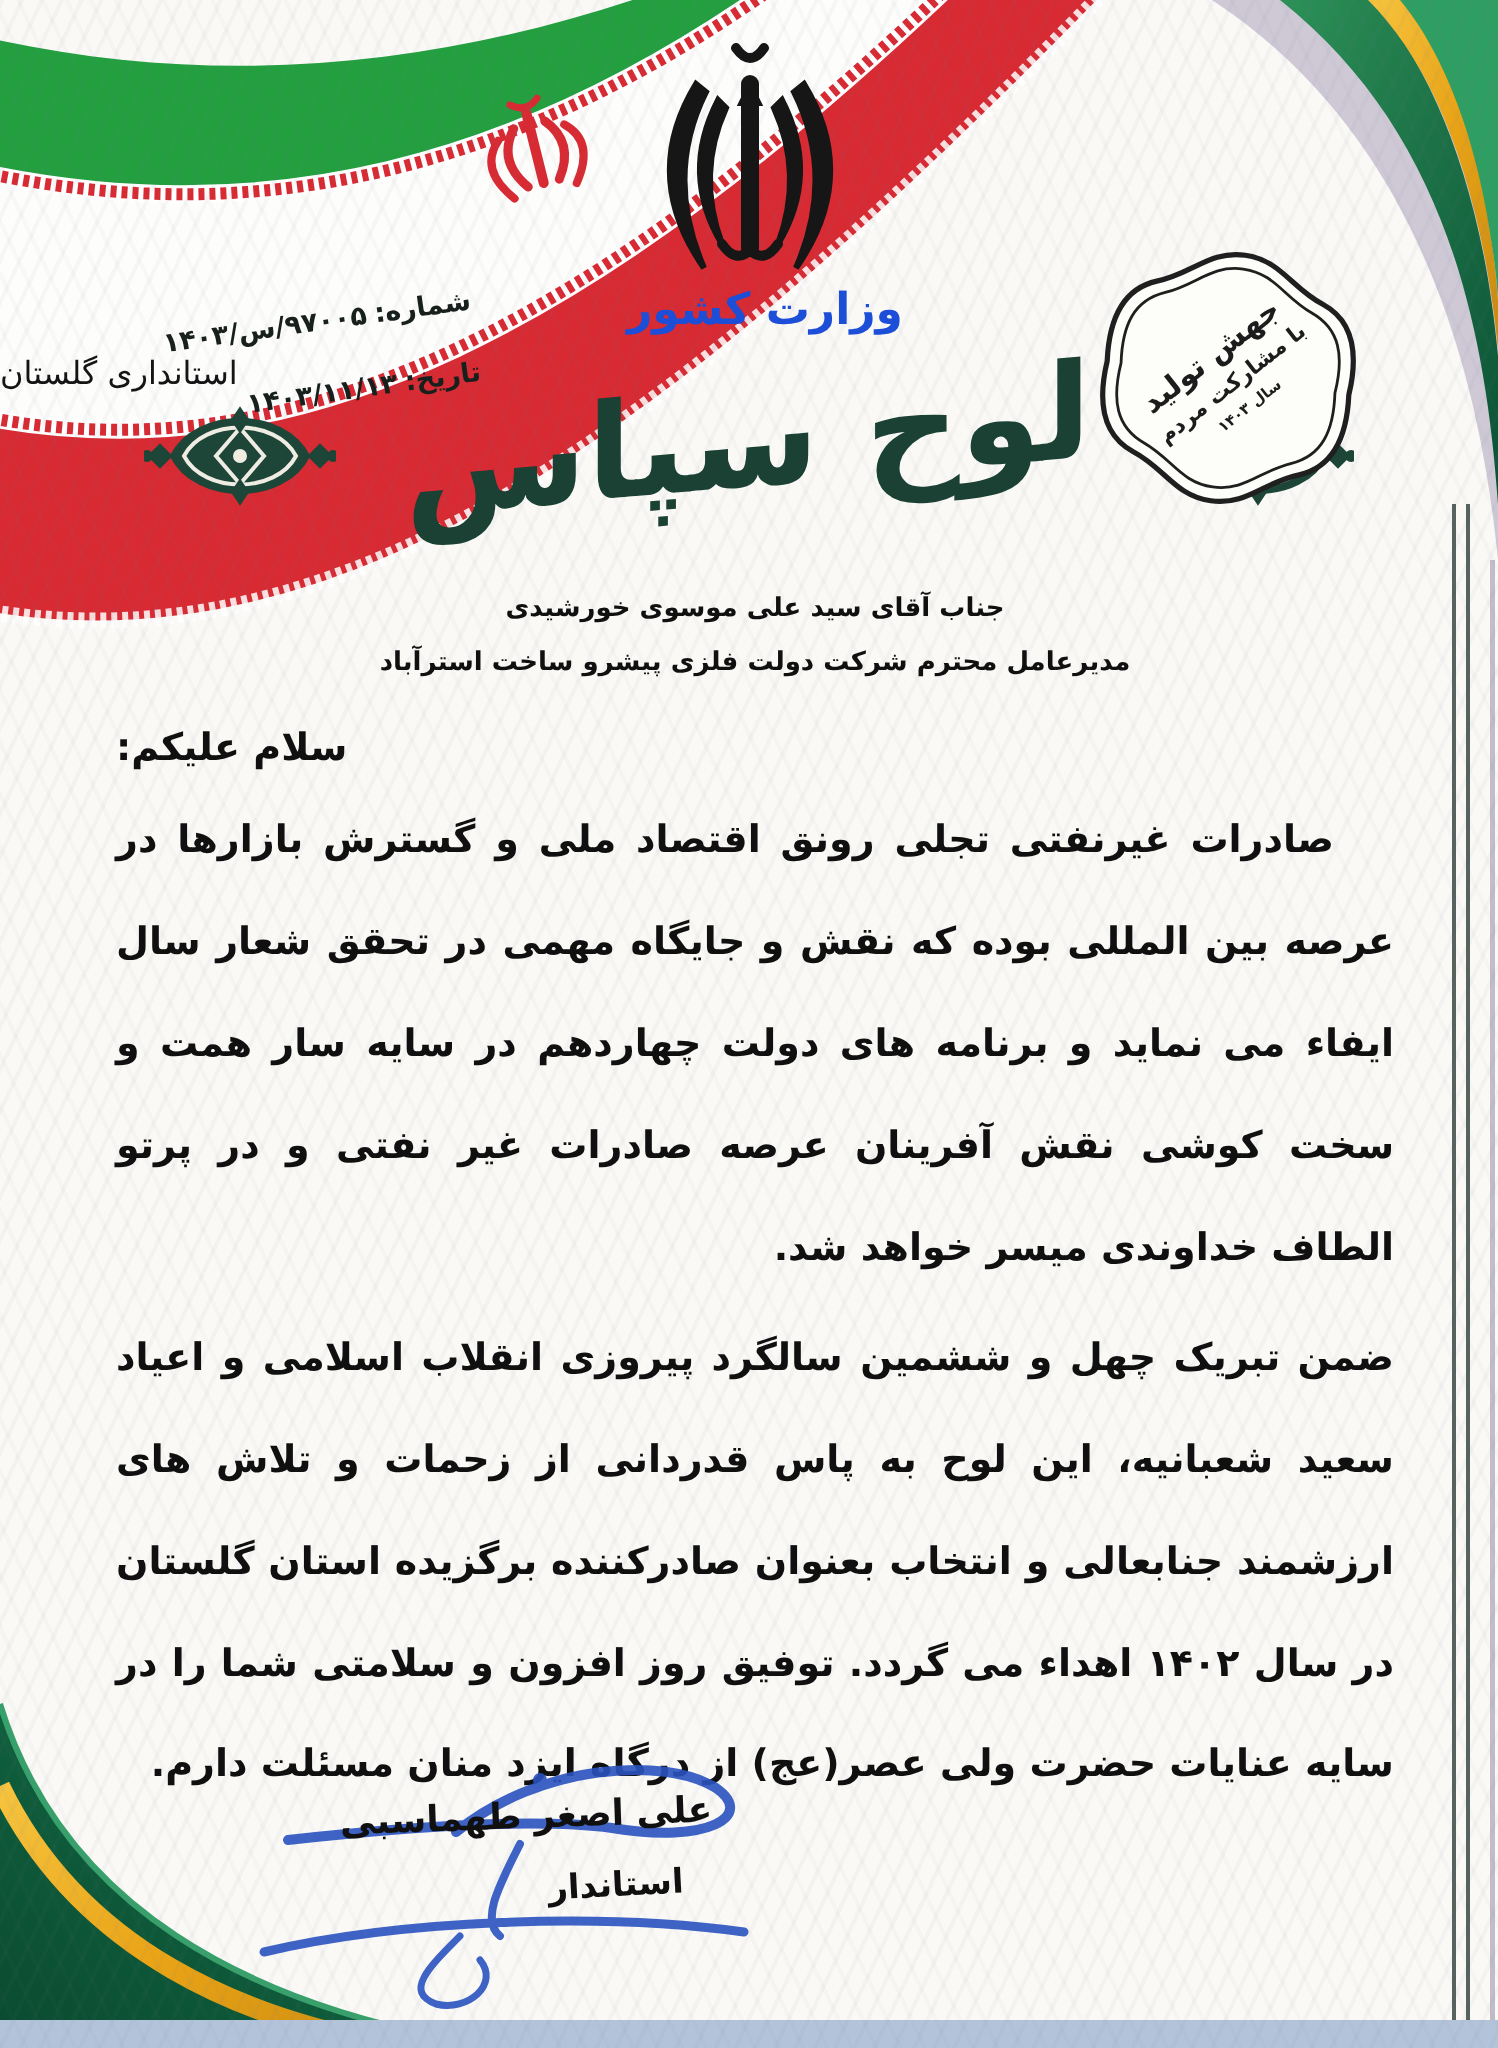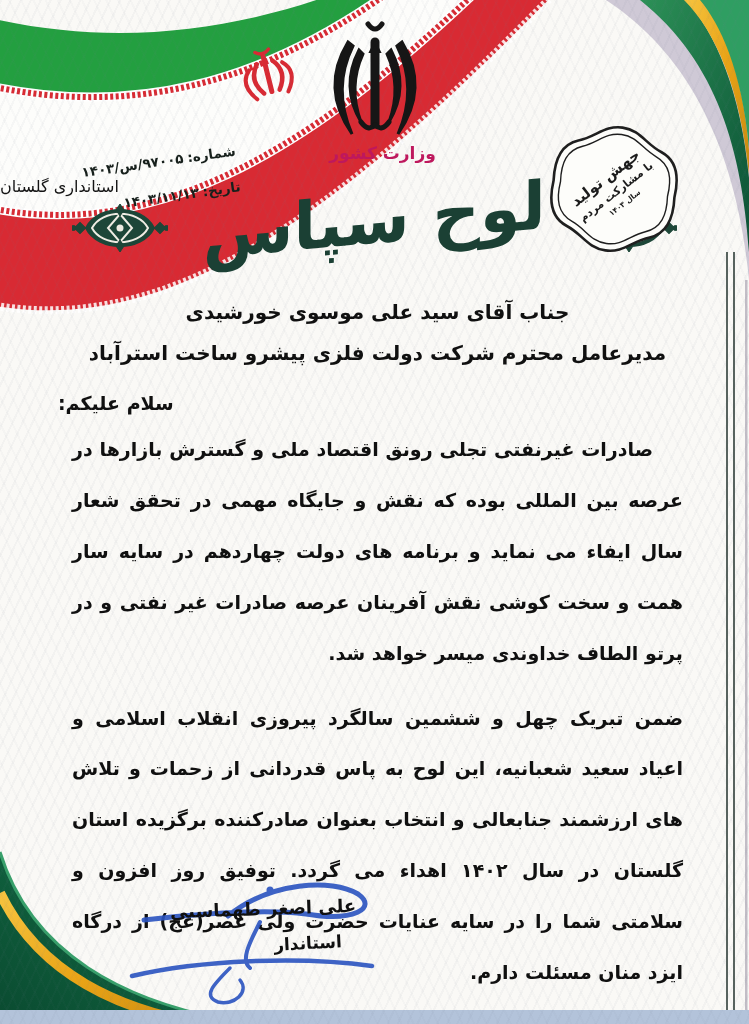--- a/index.html
+++ b/index.html
@@ -12,21 +12,21 @@
   
   .texture{
     position:absolute;inset:0;z-index:2;pointer-events:none;
     background:
       repeating-linear-gradient(115deg, rgba(110,120,140,0.05) 0 2px, rgba(0,0,0,0) 2px 9px),
       repeating-linear-gradient(65deg, rgba(110,120,140,0.035) 0 2px, rgba(0,0,0,0) 2px 11px);
   }
   .layer{position:absolute;z-index:3;}
 
   .emblem{left:312px;top:12px;width:126px;height:130px;}
-  .ministry{left:0;right:0;top:143px;text-align:center;font-size:17px;font-weight:700;color:#be185d;letter-spacing:1px;padding-left:16px;}
+  .ministry{left:0;right:0;top:143px;text-align:center;font-size:22px;font-weight:700;color:#1d4ed8;letter-spacing:1px;padding-left:16px;}
   .governorate{left:0;right:0;top:177px;text-align:left;font-size:16px;font-weight:400;color:#141414;letter-spacing:1px;}
 
   .meta{left:14px;top:148px;width:225px;transform:rotate(-8deg);font-size:13.5px;font-weight:700;color:#17201c;line-height:2.7;text-align:right;}
   .meta .lbl{margin-left:4px;}
 
   .title-row{left:80px;right:80px;top:158px;height:140px;display:flex;align-items:center;justify-content:center;gap:34px;}
   .cal-title{
     font-size:66px;font-weight:700;color:#1b4034;white-space:nowrap;
     transform:rotate(-5deg) skewX(-5deg);line-height:1;padding-bottom:14px;
   }
@@ -36,23 +36,23 @@
   .seal svg{position:absolute;inset:0;}
   .seal .seal-text{
     position:absolute;inset:0;display:flex;flex-direction:column;align-items:center;justify-content:center;
     transform:rotate(-38deg);color:#1c1c1c;text-align:center;line-height:1.3;
   }
   .seal .s1{font-size:15px;font-weight:800;}
   .seal .s2{font-size:11px;font-weight:800;}
   .seal .s3{font-size:7.5px;font-weight:700;margin-top:2px;}
 
   .letter{left:58px;right:52px;top:292px;color:#101010;}
-  .recipient{text-align:center;font-size:20px;font-weight:800;line-height:2.05;}
+  .recipient{text-align:center;font-size:13px;font-weight:800;line-height:2.05;}
   .salutation{margin-top:18px;font-size:19px;font-weight:700;text-align:left;}
-  .para{font-size:19px;font-weight:700;line-height:2.68;text-align:justify;margin:14px;}
+  .para{font-size:19px;font-weight:700;line-height:2.68;text-align:justify;margin:0;}
   .para.p1{margin-top:10px;text-indent:30px;}
   .para.p2{margin-top:4px;}
 
   .sig-block{left:128px;top:898px;width:270px;text-align:center;}
   .sig-name{font-size:18px;font-weight:800;color:#101010;transform:rotate(-2deg);}
   .sig-title{font-size:17px;font-weight:800;color:#101010;margin-top:14px;margin-left:90px;transform:rotate(-3deg);}
   .autograph{position:absolute;left:-18px;top:-34px;width:300px;height:150px;pointer-events:none;}
 
   .ruled-line{
     position:absolute;z-index:3;right:14px;top:252px;bottom:14px;width:5px;

